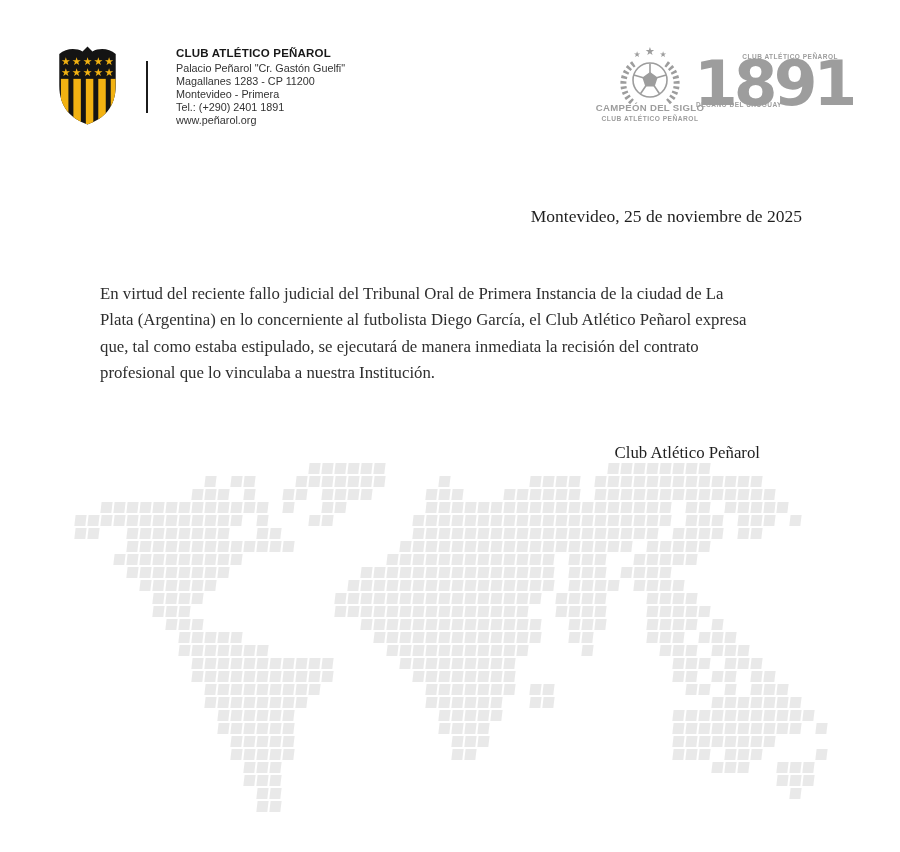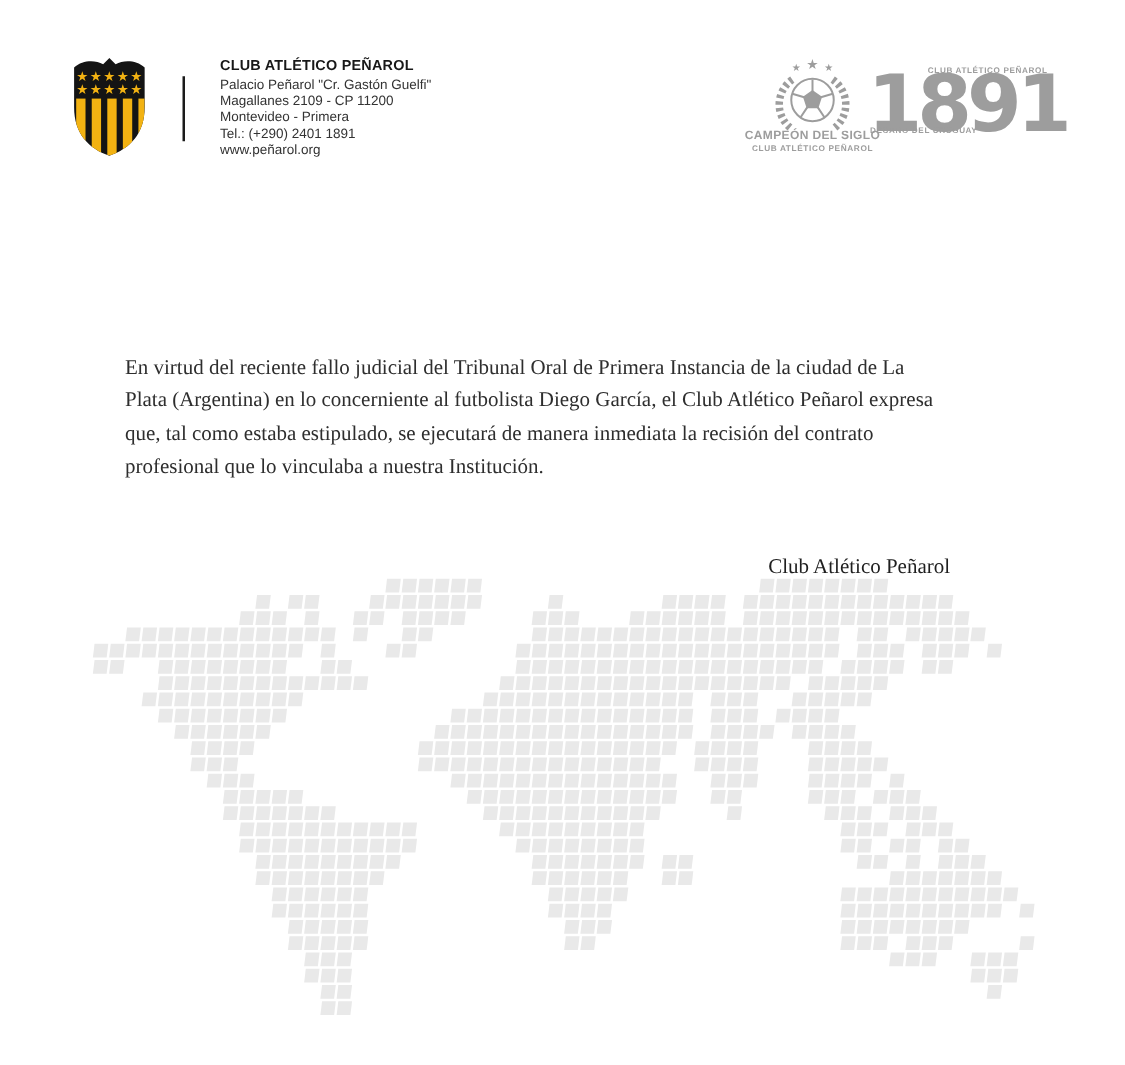--- a/index.html
+++ b/index.html
@@ -73,21 +73,21 @@
           <text x="53" y="38">★</text>
           <text x="66" y="38">★</text>
       </g>
     </svg>
 
     <div class="divider"></div>
 
     <div class="lh-info">
       <div class="lh-title">CLUB ATLÉTICO PEÑAROL</div>
       <div class="lh-line">Palacio Peñarol "Cr. Gastón Guelfi"</div>
-      <div class="lh-line">Magallanes 2109 - CP 11200</div>
+      <div class="lh-line">Magallanes 1283 - CP 11200</div>
       <div class="lh-line">Montevideo - Primera</div>
       <div class="lh-line">Tel.: (+290) 2401 1891</div>
       <div class="lh-line">www.peñarol.org</div>
     </div>
 
     <svg class="campeon" viewBox="0 0 116 84">
       <g fill="var(--logo-gray,#9d9d9d)" font-family="DejaVu Sans, sans-serif" text-anchor="middle">
         <text x="45" y="13" font-size="8">★</text>
         <text x="58" y="11" font-size="11">★</text>
         <text x="71" y="13" font-size="8">★</text>
@@ -105,20 +105,21 @@
       <text x="58" y="77" text-anchor="middle" font-size="6.6" font-weight="bold" letter-spacing="0.5" fill="var(--logo-gray,#9d9d9d)" font-family="Liberation Sans, sans-serif">CLUB ATLÉTICO PEÑAROL</text>
     </svg>
 
     <div class="anniv">
       <div class="anniv-year">1891</div>
       <div class="anniv-top">CLUB ATLÉTICO PEÑAROL</div>
       <div class="anniv-bottom">DECANO DEL URUGUAY</div>
     </div>
   </div>
 
+  <div class="dateline">Montevideo, 25 de noviembre de 2025</div>
 
   <div class="body-text">En virtud del reciente fallo judicial del Tribunal Oral de Primera Instancia de la ciudad de La
 Plata (Argentina) en lo concerniente al futbolista Diego García, el Club Atlético Peñarol expresa
 que, tal como estaba estipulado, se ejecutará de manera inmediata la recisión del contrato
 profesional que lo vinculaba a nuestra Institución.</div>
 
   <div class="signature">Club Atlético Peñarol</div>
 
   <div class="world-map">
       <div class="sq" style="left: 234px; top: 0px; background: rgb(233, 233, 233);"></div>

